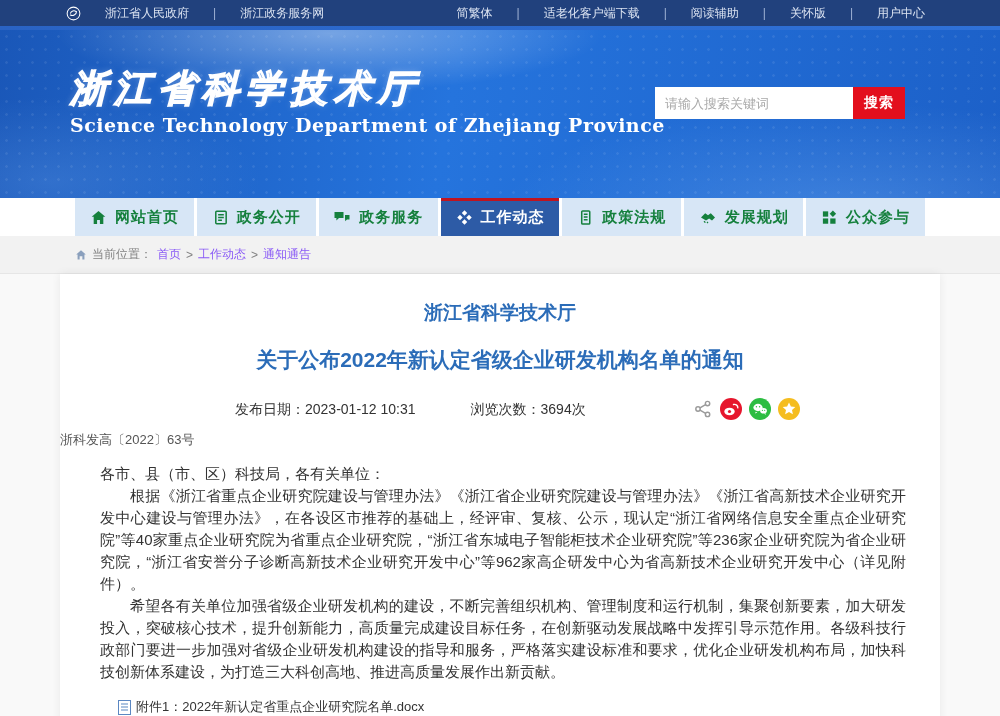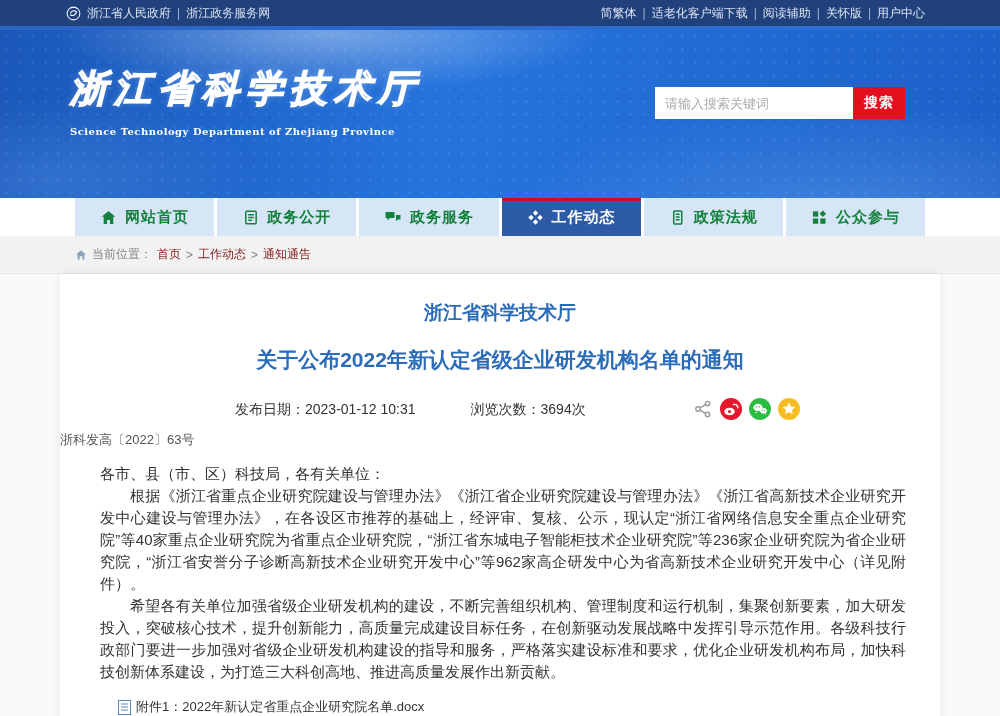--- a/index.html
+++ b/index.html
@@ -7,21 +7,21 @@
   .page {
     width:1000px; height:716px; overflow:hidden; position:relative;
     font-family:"Liberation Sans","DejaVu Sans",sans-serif; background:#fff;
   }
   
   .topbar {
     height:26px; background:#21417d; color:#dce4f2; font-size:12px;
     display:flex; justify-content:space-between; align-items:center;
     padding:0 75px 0 66px;
   }
-  .topbar-left, .topbar-right { display:flex; align-items:center; gap:6px; }
+  .topbar-left, .topbar-right { display:flex; align-items:center; gap:24px; }
   .topbar a-like, .tlink { color:#dce4f2; cursor:pointer; }
   .tsep { color:#9fb2d4; }
   .blue-strip { height:4px; background:linear-gradient(90deg,#2a63c4,#2f71d8); }
   
   .banner {
     height:168px; position:relative; overflow:hidden;
     background:
       radial-gradient(ellipse 420px 90px at 33% 2%, rgba(255,255,255,.38), transparent 65%),
       radial-gradient(ellipse 500px 160px at 85% 110%, rgba(140,195,255,.30), transparent 70%),
       radial-gradient(ellipse 300px 120px at 5% 90%, rgba(90,150,230,.35), transparent 70%),
@@ -33,22 +33,22 @@
     background-size:13px 13px; opacity:.5; pointer-events:none;
   }
   .site-logo { position:absolute; left:70px; top:34px; color:#fff; z-index:2; }
   .logo-cn {
     font-family:"DejaVu Serif","Liberation Serif",serif; font-style:italic; font-weight:bold;
     font-size:37px; letter-spacing:7px; color:rgba(255,255,255,.18);
     -webkit-text-stroke:1.4px #ffffff; text-shadow:0 0 7px rgba(255,255,255,.35);
     white-space:nowrap;
   }
   .logo-en {
-    margin-top:12px; font-family:"DejaVu Serif","Liberation Serif",serif;
-    font-size:10px; font-weight:bold; letter-spacing:.5px; color:#fff; white-space:nowrap;
+    margin-top:0; font-family:"DejaVu Serif","Liberation Serif",serif;
+    font-size:19px; font-weight:bold; letter-spacing:.5px; color:#fff; white-space:nowrap;
   }
   .search-box { position:absolute; right:95px; top:57px; display:flex; z-index:2; }
   .search-input {
     width:198px; height:32px; border:none; outline:none; background:#fff;
     font-size:13px; padding:0 10px; color:#14532d;
     font-family:"Liberation Sans","DejaVu Sans",sans-serif;
   }
   .search-input::placeholder { color:#a9a9a9; }
   .search-btn {
     width:52px; height:32px; border:none; background:#e30f1d; color:#fff;
@@ -64,21 +64,21 @@
     letter-spacing:1px; cursor:pointer;
   }
   .nav-item .nicon { display:flex; }
   .nav-item.active { background:#2d5ba6; color:#fff; box-shadow:inset 0 3px 0 #bf1420; }
   
   .crumbbar {
     height:38px; background:#f2f2f2; border-bottom:1px solid #e6e6e6;
     display:flex; align-items:center; gap:5px; padding-left:75px;
     font-size:12px; color:#828282;
   }
-  .crumb-link { color:#7f1d1d; cursor:pointer;text-align:center; }
+  .crumb-link { color:#8b5cf6; cursor:pointer;text-align:center; }
   
   .content-wrap { height:452px; background:#f9f9f9; }
   .card {
     width:880px; height:100%; margin:0 auto; background:#fff;
     box-shadow:0 0 9px rgba(0,0,0,.07); padding-top:26px; position:relative;
   }
   .a-title1 { text-align:center; color:#2b6cb8; font-size:19px; font-weight:600; }
   .a-title2 { text-align:center; color:#2b6cb8; font-size:21px; font-weight:600; margin-top:20px; }
   .meta-row {
     position:relative; margin-top:24px; height:24px; display:flex; align-items:center;
@@ -175,20 +175,29 @@
         <span>工作动态</span>
       </div>
       <div class="nav-item">
         <span class="nicon">
             <svg width="17" height="17" viewBox="0 0 18 18" fill="none" stroke="currentColor" stroke-width="1.6">
               <rect x="5" y="2" width="8.5" height="14" rx="1"></rect>
               <path d="M7.2 5.5h4M7.2 8.5h4M7.2 11.5h4"></path>
             </svg>
           </span>
         <span>政策法规</span>
+      </div>
+      <div class="nav-item">
+        <span class="nicon">
+            <svg width="18" height="18" viewBox="0 0 18 18" fill="currentColor">
+              <path d="M2 9.5l4.2-4.2 2.8 2 2.8-2L16 9.5l-3 3-2.9-1.9L7 12.5z"></path>
+              <path d="M5 13.2l1.4 1.4M8 14l1 1" stroke="currentColor" stroke-width="1.3"></path>
+            </svg>
+          </span>
+        <span>发展规划</span>
       </div>
       <div class="nav-item">
         <span class="nicon">
             <svg width="17" height="17" viewBox="0 0 18 18" fill="currentColor">
               <rect x="2" y="2.5" width="5.6" height="5.6"></rect>
               <rect x="2" y="10" width="5.6" height="5.6"></rect>
               <rect x="9.8" y="10" width="5.6" height="5.6"></rect>
               <path d="M12.6 1.6l3.4 3.4-3.4 3.4-3.4-3.4z"></path>
             </svg>
           </span>

